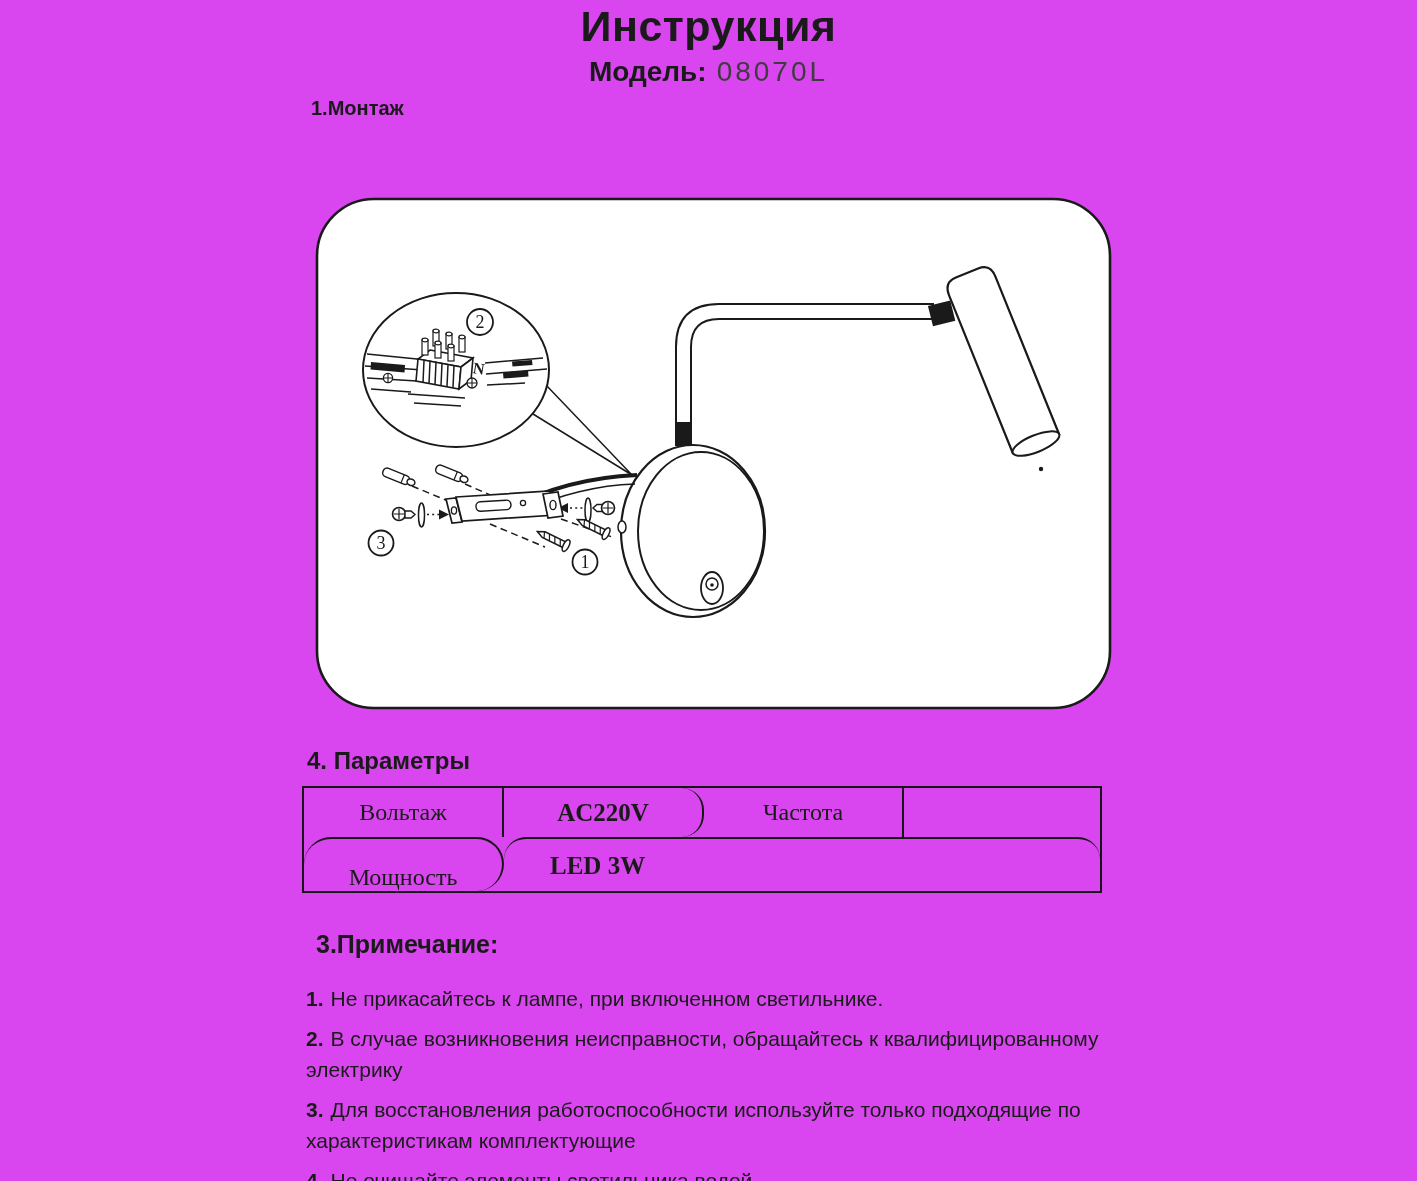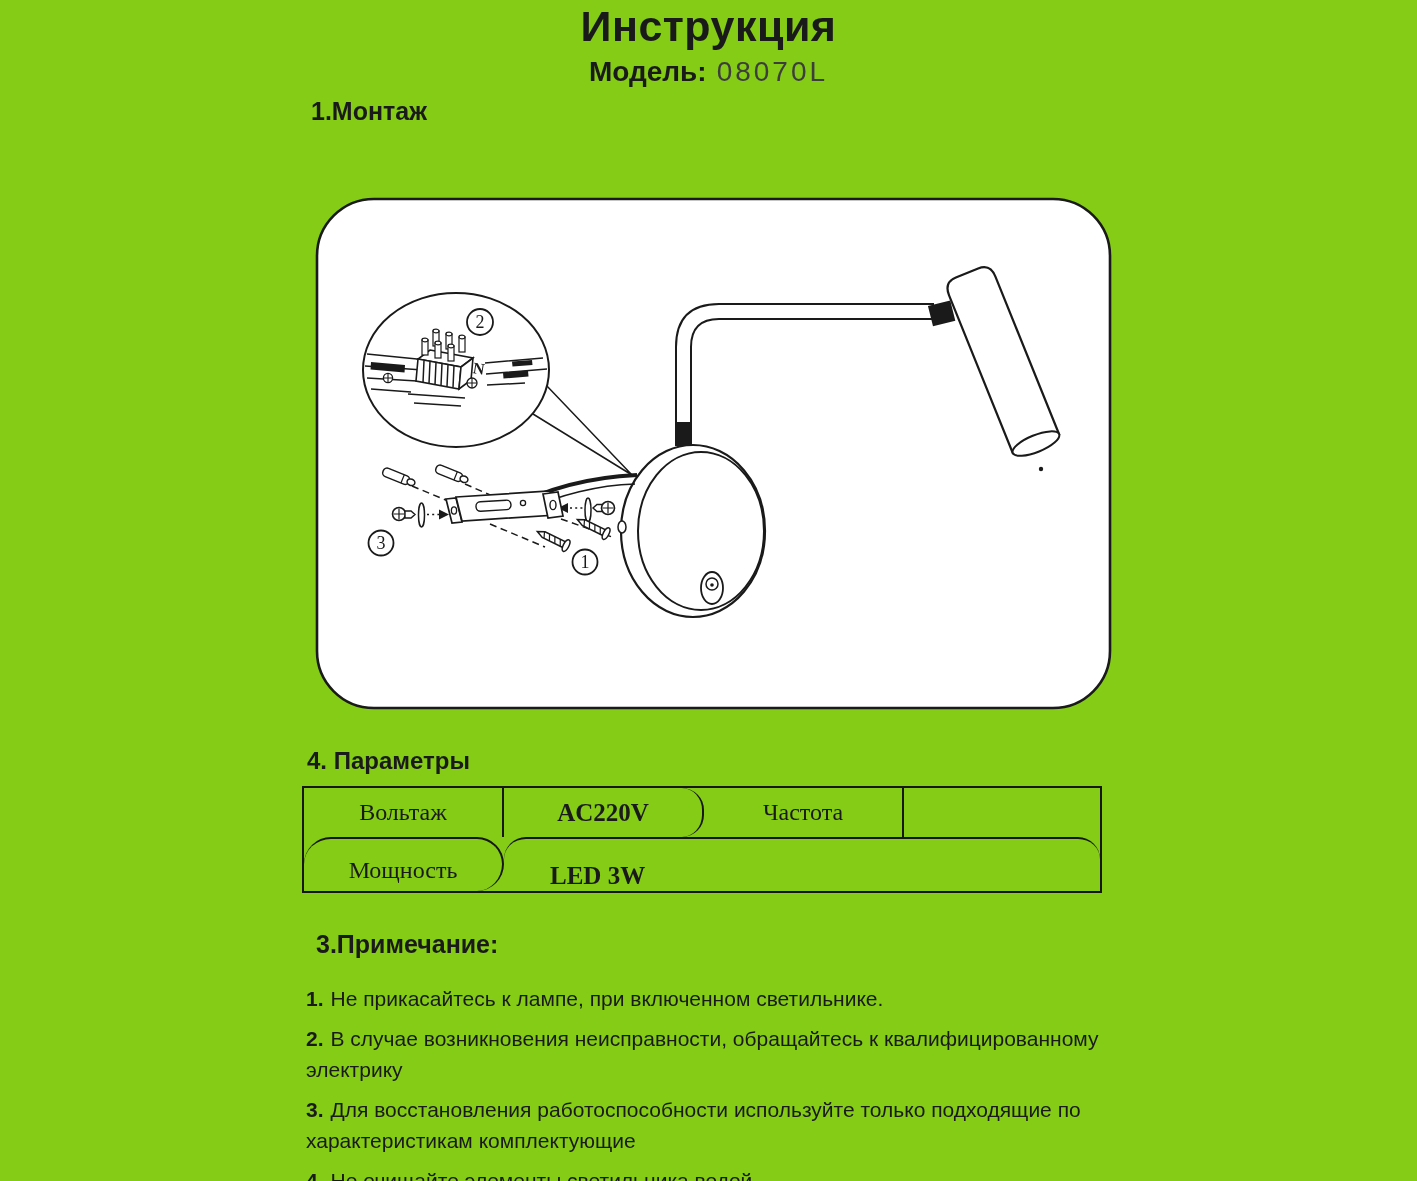--- a/index.html
+++ b/index.html
@@ -1,54 +1,54 @@
 <!DOCTYPE html>
 <html><head>
 <meta charset="utf-8">
 <style>
   html,body{margin:0;padding:0;background:#e8e8e8;}
   .page{
     position:relative;
     width:1417px;height:1181px;
     margin:0 auto;
-    background:#84cc16;
+    background:#d946ef;
     font-family:"Liberation Sans", sans-serif;
     color:#1a1a1a;
     overflow:hidden;
   }
   .title{
     position:absolute;top:2px;left:0;width:100%;
     text-align:center;font-size:43px;font-weight:700;letter-spacing:.5px;
   }
   .model-line{
     position:absolute;top:56px;left:0;width:100%;
     text-align:center;font-size:28px;
   }
   .model-line .lbl{font-weight:700;}
   .model-line .val{font-weight:400;color:#3d3d3d;letter-spacing:3px;margin-left:10px;}
-  .h-mount{position:absolute;left:311px;top:97px;font-size:25px;font-weight:700;}
+  .h-mount{position:absolute;left:311px;top:97px;font-size:20px;font-weight:700;}
   .figure{position:absolute;left:315px;top:197px;width:797px;height:513px;}
   .h-params{position:absolute;left:307px;top:747px;font-size:24px;font-weight:700;}
   .ptable{
     position:absolute;left:302px;top:786px;width:800px;
     display:grid;
     grid-template-columns:200px 200px 200px 1fr;
     grid-template-rows:49px 54px;
     border:2.4px solid #161616;
     box-sizing:border-box;
   }
   .ptable .cell{
     display:flex;align-items:center;justify-content:center;
     font-size:24px;box-sizing:border-box;font-family:Liberation Serif, serif;
   }
   .ptable .bold{font-weight:700;font-size:25px;border-radius:22px;}
   .cell.br{border-right:2.2px solid #161616;}
   .cell.bt{border-top:2.2px solid #161616;}
-  .cell.power{grid-column:1;align-items:flex-end;padding-bottom:7px;border-radius:27px;}
-  .cell.led{grid-column:2 / 5;justify-content:flex-start;align-items:flex-start;padding:23px 0 0 46px;}
+  .cell.power{grid-column:1;align-items:flex-end;padding-bottom:0;border-radius:27px;}
+  .cell.led{grid-column:2 / 5;justify-content:flex-start;align-items:flex-start;padding:13px 0 0 46px;}
   .h-notes{position:absolute;left:316px;top:930px;font-size:25px;font-weight:700;}
   .notes{position:absolute;left:306px;top:983px;width:812px;font-size:21px;line-height:31px;}
   .note{margin:0 0 9px 0;}
   .note .num{font-weight:700;margin-right:7px;}
   .note .l2{display:block;}
   svg .ln{stroke:#1a1a1a;fill:none;stroke-width:2;}
   svg .thin{stroke:#1a1a1a;fill:none;stroke-width:1.5;}
   svg .wh{fill:#ffffff;stroke:#1a1a1a;}
   svg .blk{fill:#1a1a1a;stroke:none;}
   svg text.callout{font-family:"Liberation Serif",serif;font-size:18px;fill:#1a1a1a;text-anchor:middle;}

